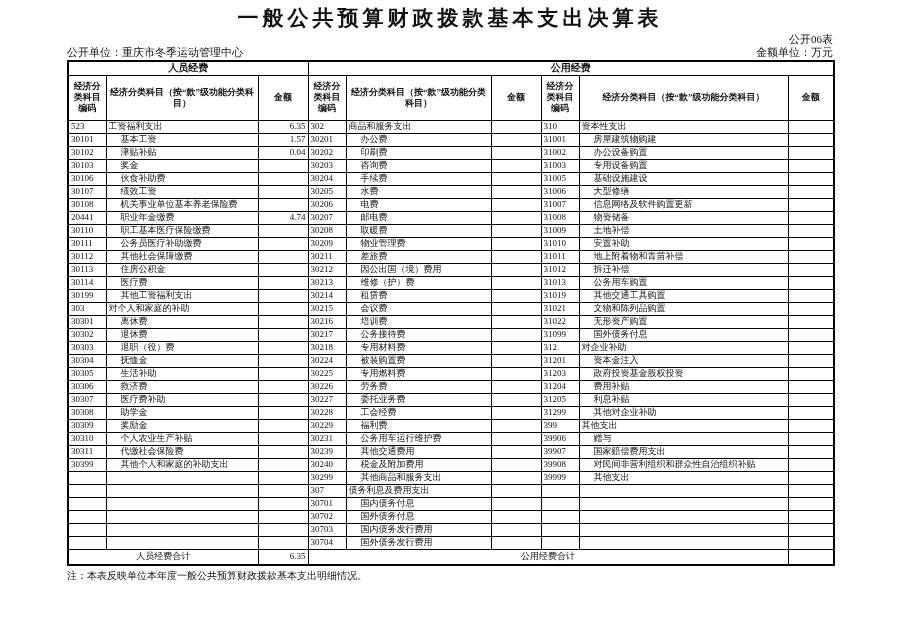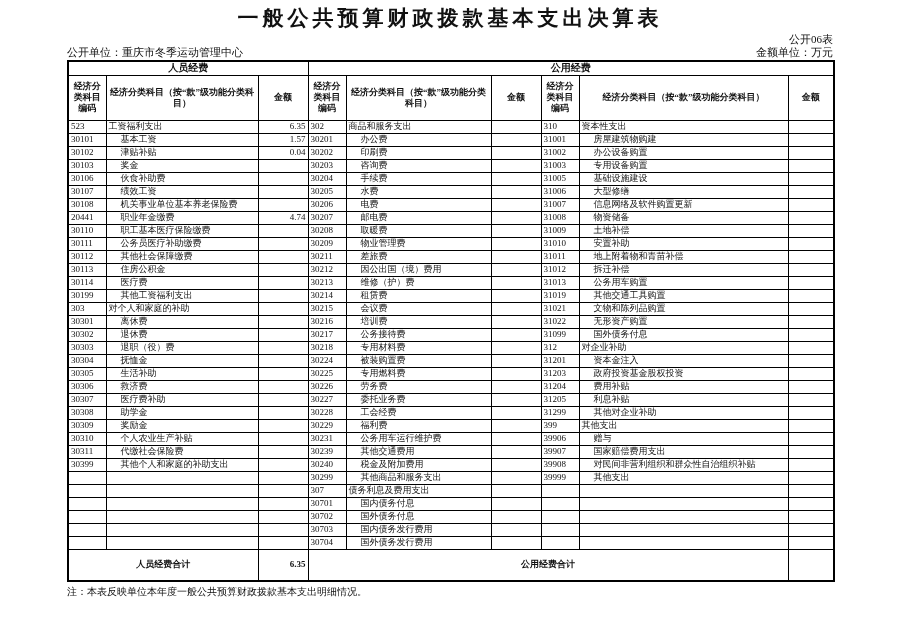--- a/index.html
+++ b/index.html
@@ -42,21 +42,21 @@
   tr.colhead-row th {
     height: 45px; font-weight: bold; text-align: center;
     white-space: normal; line-height: 11px; padding: 1px;
   }
   tbody td { height: 13px; line-height: 11px; white-space: nowrap; }
   td.c-code { text-align: left; padding-left: 2px; }
   td.c-subj { text-align: left; padding-left: 3px; }
   td.c-subj.indent { padding-left: 14px; }
   td.c-amt { text-align: right; padding-right: 5px; }
   tfoot td {
-    font-weight: bold; height: 32px; line-height: 13px;
+    font-weight: normal; height: 16px; line-height: 13px;
     border-top: 2px solid #000; font-size: 10px;
   }
   tfoot td.t-label { text-align: center; }
   tfoot td.c-amt { font-size: 9px; }
   .footnote { font-size: 10px; line-height: 13px; margin-top: 3px; }
 </style>
 </head>
 <body>
 
 <div class="page">

